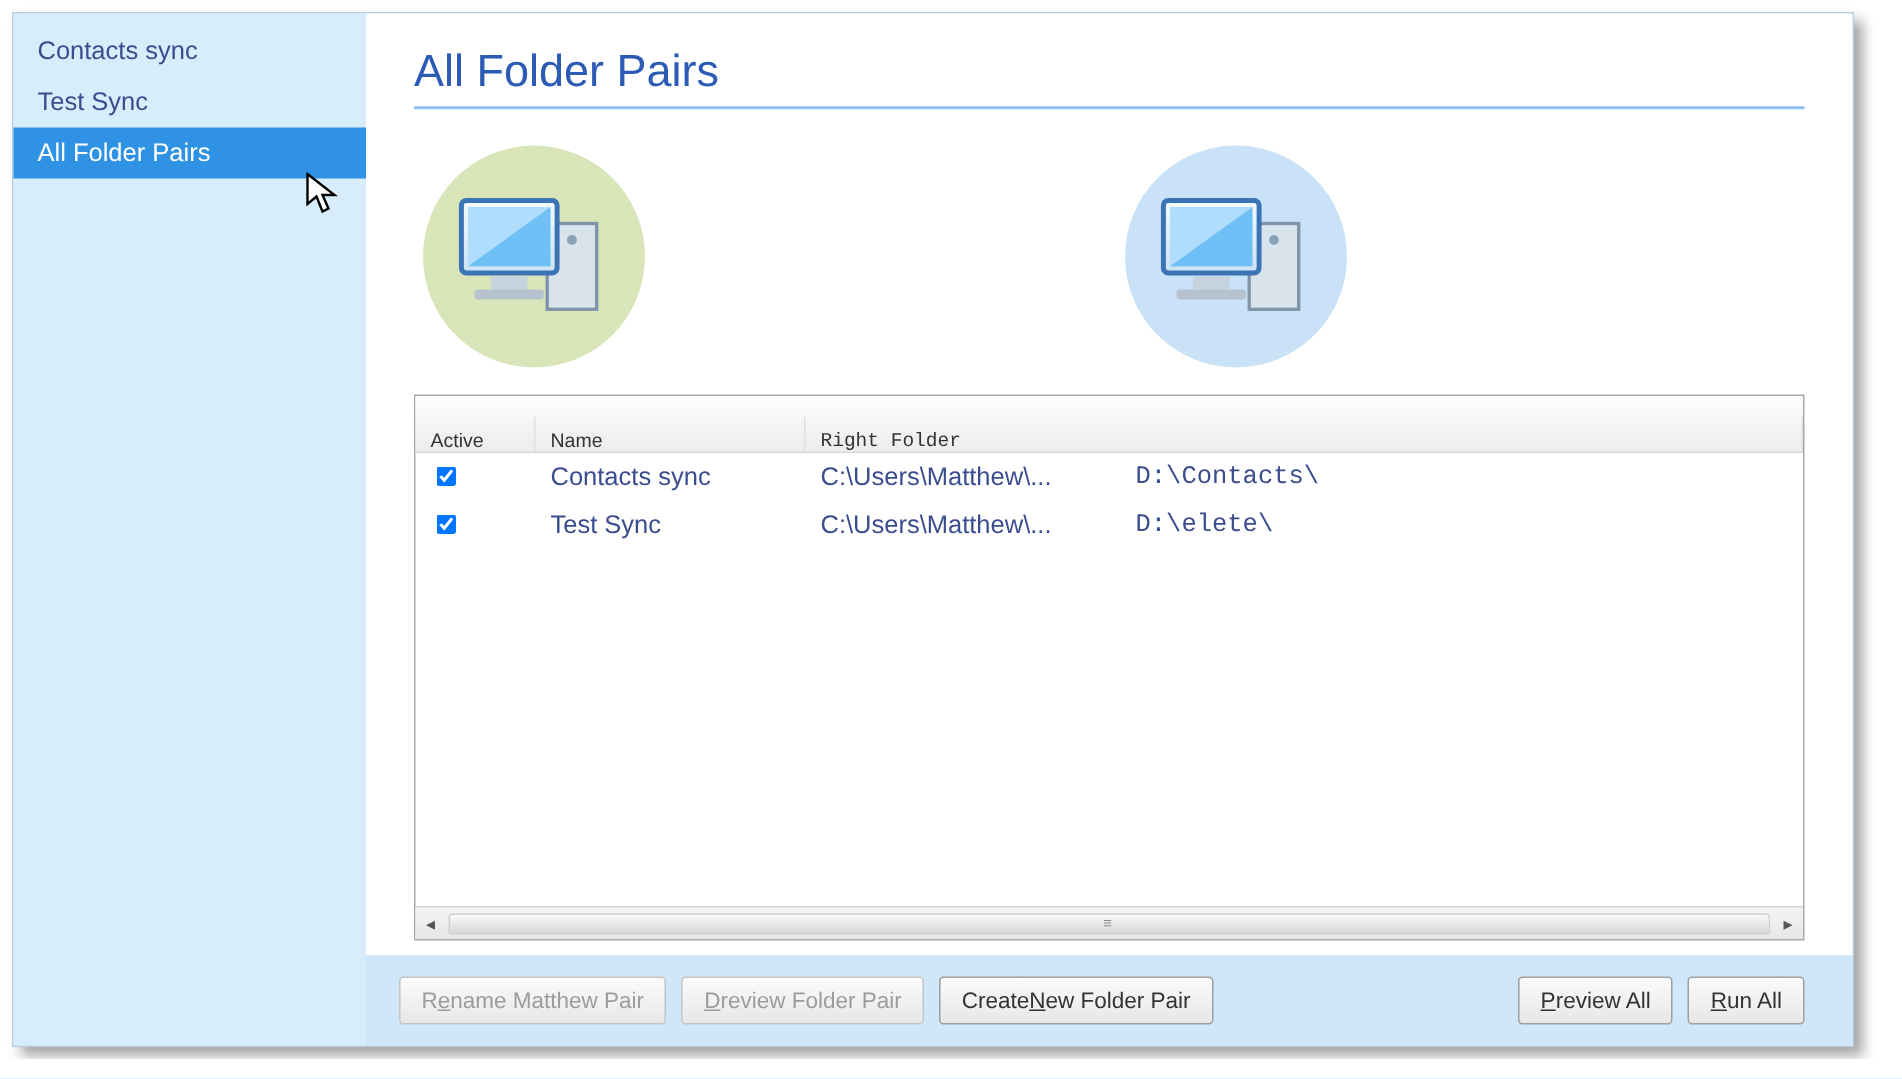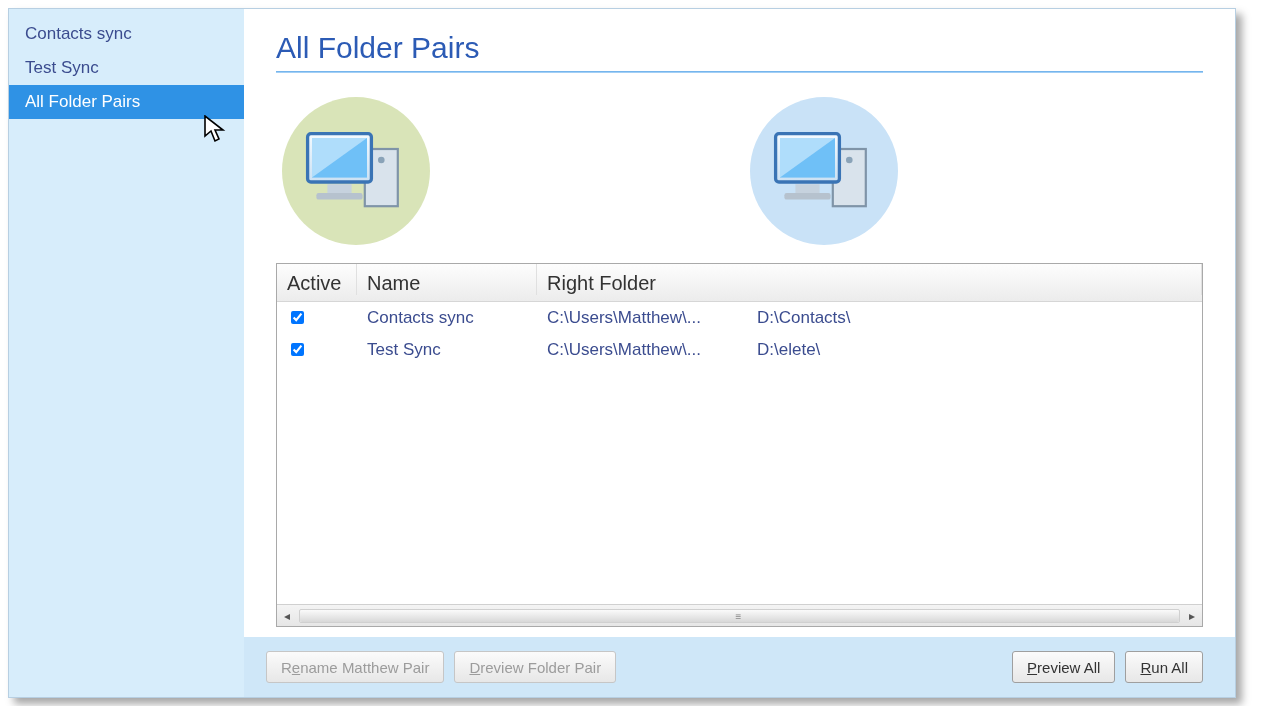--- a/index.html
+++ b/index.html
@@ -68,35 +68,35 @@
 
   
   .grid-box {
     border:1px solid #a9a9a9;
     background:#fff;
     flex:1;
     display:flex; flex-direction:column;
     min-height:0;
   }
   .grid-header {
-    display:flex; align-items:flex-start;
+    display:flex; align-items:flex-end;
     background:linear-gradient(#fdfdfd,#ececec);
     border-bottom:1px solid #d6d6d6;
     height:38px;
-    font-size:20px; color:#333;
+    font-size:13px; color:#333;
   }
   .gh-cell {
     border-right:1px solid #e0e0e0;
     padding:8px 10px 0 10px;
     white-space:nowrap; overflow:hidden;
   }
   .col-act  { width:80px; }
   .col-name { width:180px; }
   .col-left { width:210px; }
-  .col-right{ flex:1; }
+  .col-right{ flex:1;font-family:Liberation Mono, monospace; }
 
   .grid-body { flex:1; overflow:hidden; }
   .grid-row {
     display:flex; align-items:center;
     height:32px;
     color:#3b4c8f;
     font-size:17px;
   }
   .gb-cell { padding:0 10px; white-space:nowrap; overflow:hidden; text-overflow:ellipsis; }
   .chk { transform:scale(1.0); }
@@ -240,20 +240,25 @@
   <div class="button-bar">
     <div class="btn disabled">
       <span>R</span>
         <span class="mn">e</span>
         <span>name Matthew Pair</span>
     </div>
     <div class="btn disabled">
       <span class="mn">D</span>
         <span>review Folder Pair</span>
     </div>
+    <div class="btn">
+      <span>Create </span>
+        <span class="mn">N</span>
+        <span>ew Folder Pair</span>
+    </div>
     <div class="spacer"></div>
     <div class="btn">
       <span class="mn">P</span>
         <span>review All</span>
     </div>
     <div class="btn">
       <span class="mn">R</span>
         <span>un All</span>
     </div>
   </div>

